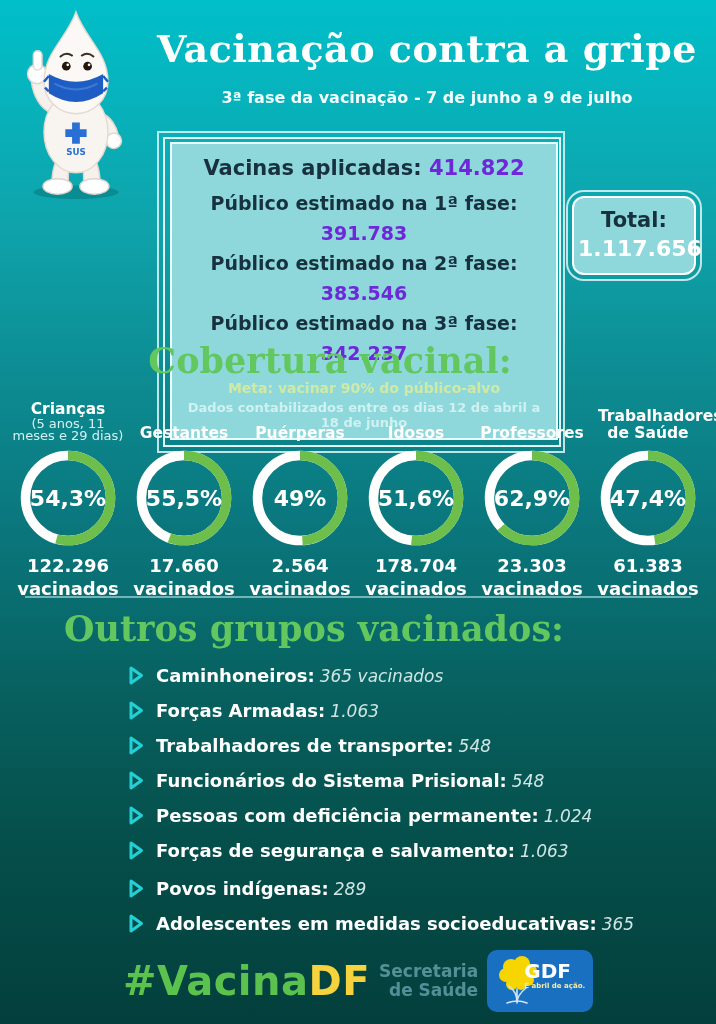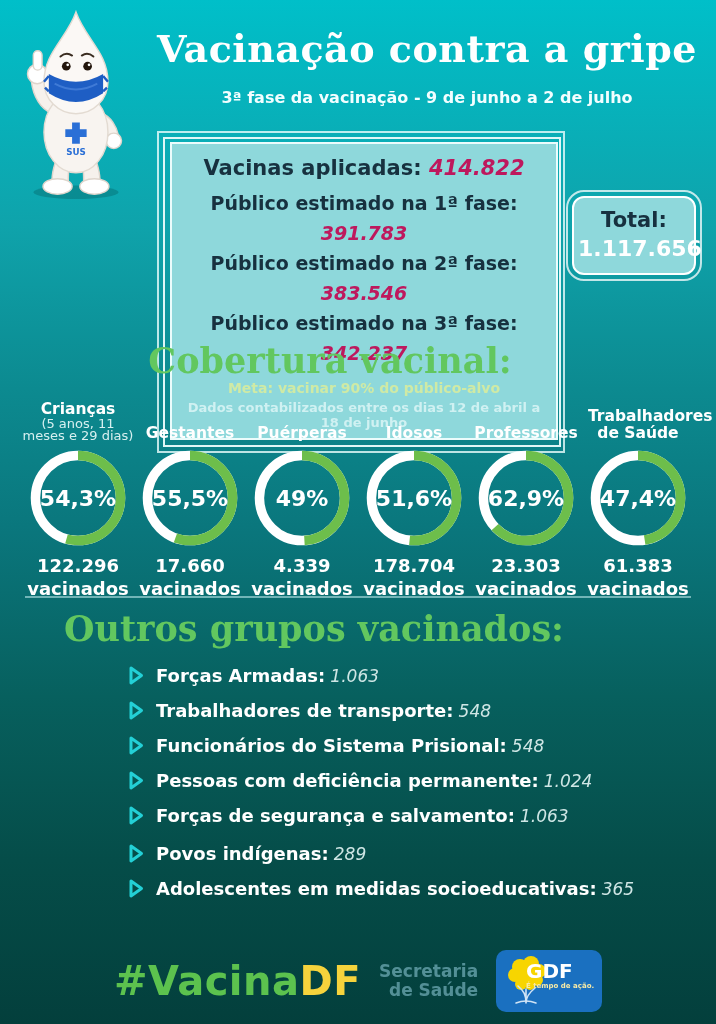--- a/index.html
+++ b/index.html
@@ -12,35 +12,35 @@
     font-family:"DejaVu Serif","Liberation Serif",serif;font-weight:bold;
     font-size:38px;color:#ffffff;letter-spacing:.5px;}
   .subtitle{position:absolute;left:138px;top:88px;width:578px;text-align:center;
     font-size:16px;font-weight:bold;color:#f2feff;}
   
   .summary{position:absolute;left:170px;top:142px;width:388px;box-sizing:border-box;
     background:#8ed8db;border:2px solid #ebfcfc;padding:12px 10px 8px 10px;text-align:center;}
   .summary::before{content:"";position:absolute;inset:-7px -5px -9px -9px;border:2px solid #dff7f7;pointer-events:none;}
   .summary::after{content:"";position:absolute;inset:-13px -9px -15px -15px;border:2px solid rgba(235,252,252,.8);pointer-events:none;}
   .sum-head{font-size:21px;font-weight:bold;color:#17313f;margin-bottom:8px;}
-  .sum-head .num,.phase .num{color:#be185d;font-style:italic;}
+  .sum-head .num,.phase .num{color:#6d28d9;}
   .phase{font-size:19px;font-weight:bold;color:#17313f;line-height:30px;}
   .meta{margin-top:12px;font-size:14px;font-weight:bold;color:#cfeaa5;}
   .note{margin-top:4px;font-size:13px;font-weight:bold;color:rgba(230,250,250,.75);}
   
   .total{position:absolute;left:572px;top:196px;width:124px;box-sizing:border-box;
     background:#8ed8db;border:2px solid #ffffff;border-radius:12px;outline:2px solid rgba(255,255,255,.75);
     outline-offset:4px;text-align:center;padding:10px 4px 12px 4px;}
   .total-label{font-size:21px;font-weight:bold;color:#17313f;}
   .total-value{font-size:22px;font-weight:bold;color:#ffffff;margin-top:4px;}
   
   .cov-title{position:absolute;left:0;top:340px;width:660px;text-align:center;
     font-family:"DejaVu Serif","Liberation Serif",serif;font-weight:bold;font-size:35px;color:#62c75f;}
   .cov-row{position:absolute;left:0;top:372px;width:716px;display:flex;
-    justify-content:center;padding:0 12px;box-sizing:border-box;}
+    justify-content:space-between;padding:0 12px;box-sizing:border-box;}
   .col{width:112px;display:flex;flex-direction:column;align-items:center;}
   .col-head{height:70px;display:flex;flex-direction:column;justify-content:flex-end;
     align-items:center;text-align:center;margin-bottom:4px;}
   .g-name{font-size:15.5px;font-weight:bold;color:#ffffff;line-height:17px;}
   .g-sub{font-size:11px;color:#e3f6f6;line-height:13px;margin-top:2px;}
   .g-sub2{font-size:13px;color:#d7f0f0;line-height:12px;}
   .donut{width:104px;height:104px;position:relative;}
   .donut svg{display:block;}
   .pct{position:absolute;inset:0;display:flex;align-items:center;justify-content:center;
     font-size:22px;font-weight:bold;color:#ffffff;}
@@ -52,21 +52,21 @@
   
   .other-title{position:absolute;left:0;top:608px;width:628px;text-align:center;
     font-family:"DejaVu Serif","Liberation Serif",serif;font-weight:bold;font-size:35px;color:#62c75f;}
   .list{position:absolute;left:128px;top:664px;width:560px;display:flex;flex-direction:column;gap:13px;}
   .li{display:flex;align-items:center;gap:12px;min-height:22px;}
   .tri{flex:0 0 16px;display:flex;}
   .li-label{font-size:18px;font-weight:bold;color:#ffffff;}
   .li-value{font-size:17px;font-style:italic;color:#cfe6e5;}
   
   .footer{position:absolute;left:0;top:950px;width:716px;display:flex;
-    align-items:center;justify-content:center;gap:18px;}
+    align-items:center;justify-content:center;gap:9px;}
   .hashtag{font-size:40px;font-weight:bold;letter-spacing:.5px;}
   .hash-green{color:#5cc24e;}
   .hash-yellow{color:#f6d33c;}
   .secretariat{text-align:right;font-size:17px;font-weight:bold;line-height:19px;
     color:rgba(150,208,222,.55);}
   .gdf{width:106px;height:62px;background:#1a70c0;border-radius:10px;position:relative;
     display:flex;align-items:center;}
   .gdf-text{position:absolute;right:8px;top:10px;text-align:left;}
   .gdf-name{font-size:20px;font-weight:bold;color:#ffffff;line-height:22px;}
   .gdf-tag{font-size:7px;font-weight:bold;color:#f7eaa6;}
@@ -105,21 +105,21 @@
       <path d="M38,68 Q66,84 94,68 L94,88 Q66,106 38,88 Z" fill="#1e5ec4"></path>
       <path d="M38,70 L33,76 M38,86 L34,82 M94,70 L99,76 M94,86 L98,82" stroke="#1e5ec4" stroke-width="2.5" fill="none"></path>
       <path d="M44,78 Q66,90 88,78" fill="none" stroke="#3f7ad6" stroke-width="2"></path>
 
       <path d="M62,118 h8 v7 h7 v8 h-7 v7 h-8 v-7 h-7 v-8 h7 Z" fill="#2a6fd6"></path>
       <text x="66" y="152" text-anchor="middle" font-size="9" font-weight="bold" fill="#2a6fd6" font-family="DejaVu Sans, sans-serif">SUS</text>
     </svg>
   </div>
 
   <div class="title">Vacinação contra a gripe</div>
-  <div class="subtitle">3ª fase da vacinação - 9 de junho a 2 de julho</div>
+  <div class="subtitle">3ª fase da vacinação - 7 de junho a 9 de julho</div>
 
   <div class="summary">
     <div class="sum-head">
       <span>Vacinas aplicadas:</span>
       <span class="num">414.822</span>
     </div>
     <div class="phase">
       <span>Público estimado na 1ª fase:</span>
       <span class="num">391.783</span>
     </div>
@@ -178,21 +178,21 @@
       <div class="col-head">
           <div class="g-name">Puérperas</div>
         </div>
       <div class="donut">
         <svg width="104" height="104" viewBox="0 0 110 110">
           <circle cx="55" cy="55" r="45" fill="none" stroke="#ffffff" stroke-width="10"></circle>
           <circle cx="55" cy="55" r="45" fill="none" stroke="#6dbe4b" stroke-width="10" transform="rotate(-90 55 55)" stroke-dasharray="138.54 282.74" stroke-linecap="butt"></circle>
         </svg>
         <div class="pct">49%</div>
       </div>
-      <div class="count">4.339</div>
+      <div class="count">2.564</div>
       <div class="count-suffix">vacinados</div>
     </div>
 
     <div class="col">
       <div class="col-head">
           <div class="g-name">Idosos</div>
         </div>
       <div class="donut">
         <svg width="104" height="104" viewBox="0 0 110 110">
           <circle cx="55" cy="55" r="45" fill="none" stroke="#ffffff" stroke-width="10"></circle>
@@ -232,20 +232,28 @@
       </div>
       <div class="count">61.383</div>
       <div class="count-suffix">vacinados</div>
     </div>
   </div>
 
   <div class="divider"></div>
 
   <div class="other-title">Outros grupos vacinados:</div>
   <div class="list">
+    <div class="li">
+      <span class="tri">
+          <svg width="16" height="21">
+            <path d="M3,3 L13.5,10.5 L3,18 Z" fill="none" stroke="#23d0d6" stroke-width="3" stroke-linejoin="round"></path>
+          </svg>
+        </span>
+      <span><span class="li-label">Caminhoneiros:</span> <span class="li-value">365 vacinados</span></span>
+    </div>
     <div class="li">
       <span class="tri">
           <svg width="16" height="21">
             <path d="M3,3 L13.5,10.5 L3,18 Z" fill="none" stroke="#23d0d6" stroke-width="3" stroke-linejoin="round"></path>
           </svg>
         </span>
       <span><span class="li-label">Forças Armadas:</span> <span class="li-value">1.063</span></span>
     </div>
     <div class="li">
       <span class="tri">
@@ -315,18 +323,18 @@
             <circle cx="30" cy="25" r="9"></circle>
             <circle cx="41" cy="29" r="6"></circle>
           <circle cx="25" cy="33" r="6"></circle>
             <circle cx="34" cy="34" r="5"></circle>
         </g>
         <path d="M30,52 C30,44 28,40 22,35 M30,52 C30,46 34,41 39,37 M30,52 L30,38" fill="none" stroke="#cfe3f5" stroke-width="1.6" stroke-linecap="round"></path>
         <path d="M20,52 q10,-4 20,0" fill="none" stroke="#cfe3f5" stroke-width="1.6" stroke-linecap="round"></path>
       </svg>
       <div class="gdf-text">
         <div class="gdf-name">GDF</div>
-        <div class="gdf-tag">É tempo de ação.</div>
+        <div class="gdf-tag">É abril de ação.</div>
       </div>
     </div>
   </div>
 
 </div>
 
 </body></html>

